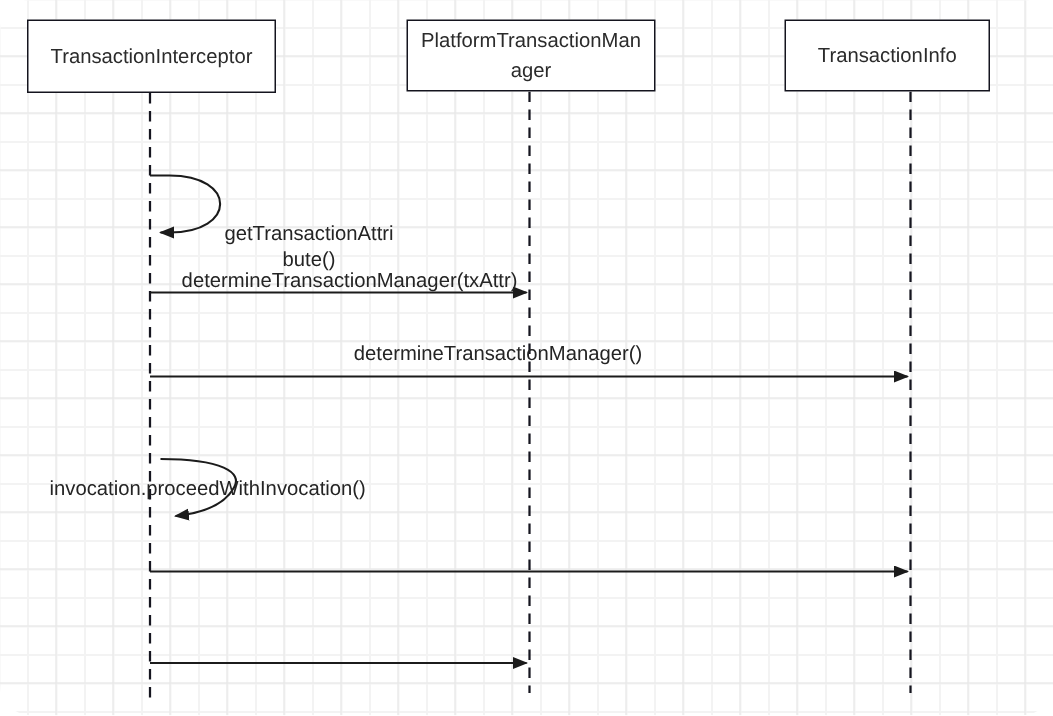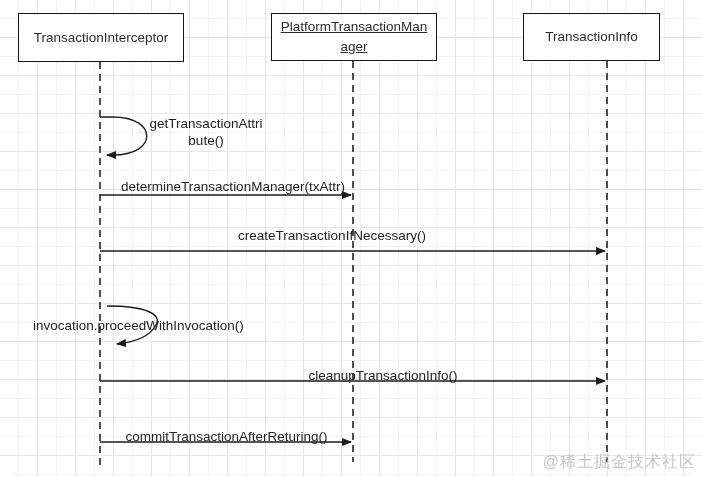--- a/index.html
+++ b/index.html
@@ -21,29 +21,29 @@
   .actor-box{
     position:absolute;
     box-sizing:border-box;
     background:#ffffff;
     border:1.2px solid #14141e;
     display:flex;align-items:center;justify-content:center;
     font-size:13.5px;color:#2b2b2b;
     text-align:center;line-height:1.45;
   }
   .actor-box .wrap{display:inline-block;word-break:break-all;}
-  #actor-2 .wrap{max-width:150px;text-decoration:underline;}
+  #actor-2 .wrap{max-width:150px;}
   svg.layer{position:absolute;left:0;top:0;}
   .msg-label{
     position:absolute;
     font-size:13.5px;color:#242424;
     text-align:center;line-height:16px;
     white-space:nowrap;
   }
-  .msg-label.wrap2{white-space:normal;word-break:break-all;line-height:17px;}
+  .msg-label.wrap2{white-space:normal;word-break:break-all;line-height:17px;margin-top:32px;}
   .watermark{
     position:absolute;right:6px;bottom:4px;
     font-size:16px;color:#c6c6c6;letter-spacing:1px;
     white-space:nowrap;
   }
 </style>
 </head>
 <body>
 
 <div class="canvas">
@@ -79,23 +79,20 @@
     <span class="wrap">PlatformTransactionManager</span>
   </div>
   <div class="actor-box" id="actor-3" style="left:523px;top:13px;width:137px;height:48px;">
     <span class="wrap">TransactionInfo</span>
   </div>
 
   <div class="msg-label wrap2" style="left:149px;top:115px;width:114px;">getTransactionAttribute()</div>
 
   <div class="msg-label" style="left:100px;top:179px;width:266px;">determineTransactionManager(txAttr)</div>
 
-  <div class="msg-label" style="left:107px;top:228px;width:450px;">createTransactionIfNecessary()</div>
+  <div class="msg-label" style="left:107px;top:228px;width:450px;">determineTransactionManager()</div>
 
   <div class="msg-label" style="left:33px;top:318px;text-align:left;">invocation.proceedWithInvocation()</div>
 
-  <div class="msg-label" style="left:233px;top:368px;width:300px;">cleanupTransactionInfo()</div>
 
-  <div class="msg-label" style="left:100px;top:429px;width:253px;">commitTransactionAfterReturing()</div>
 
-  <div class="watermark">@稀土掘金技术社区</div>
 
 </div>
 
 </body></html>

